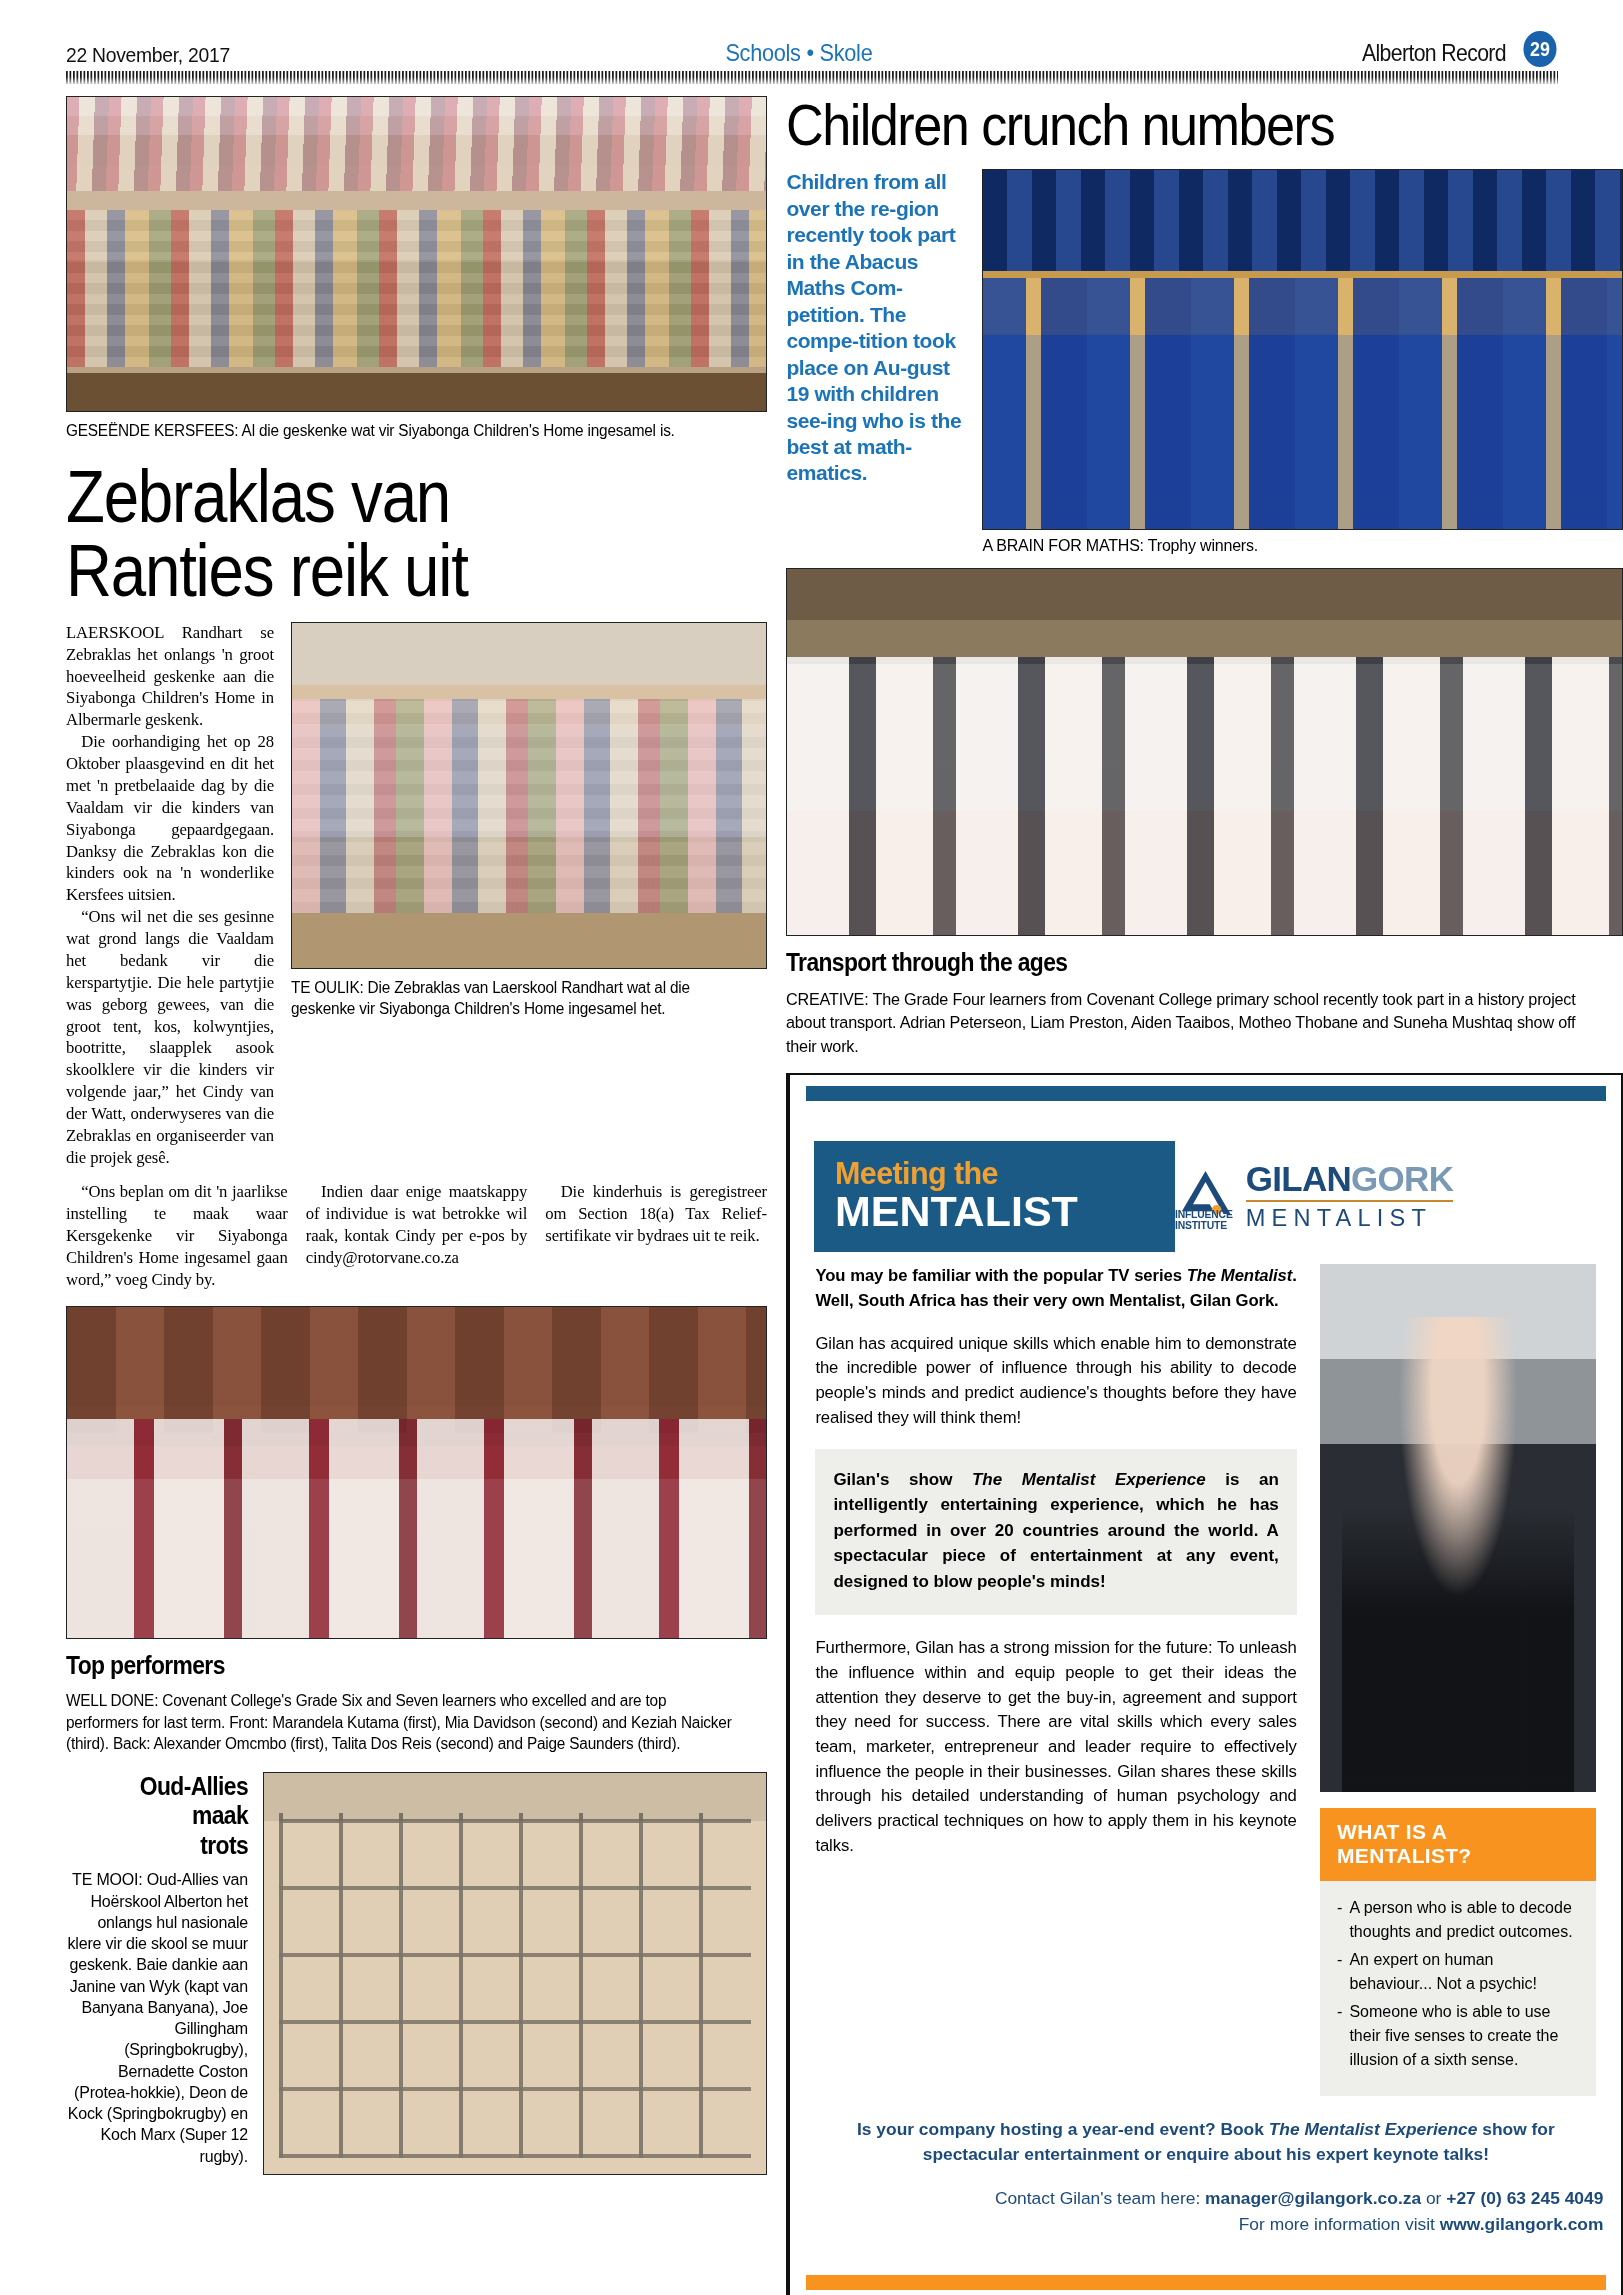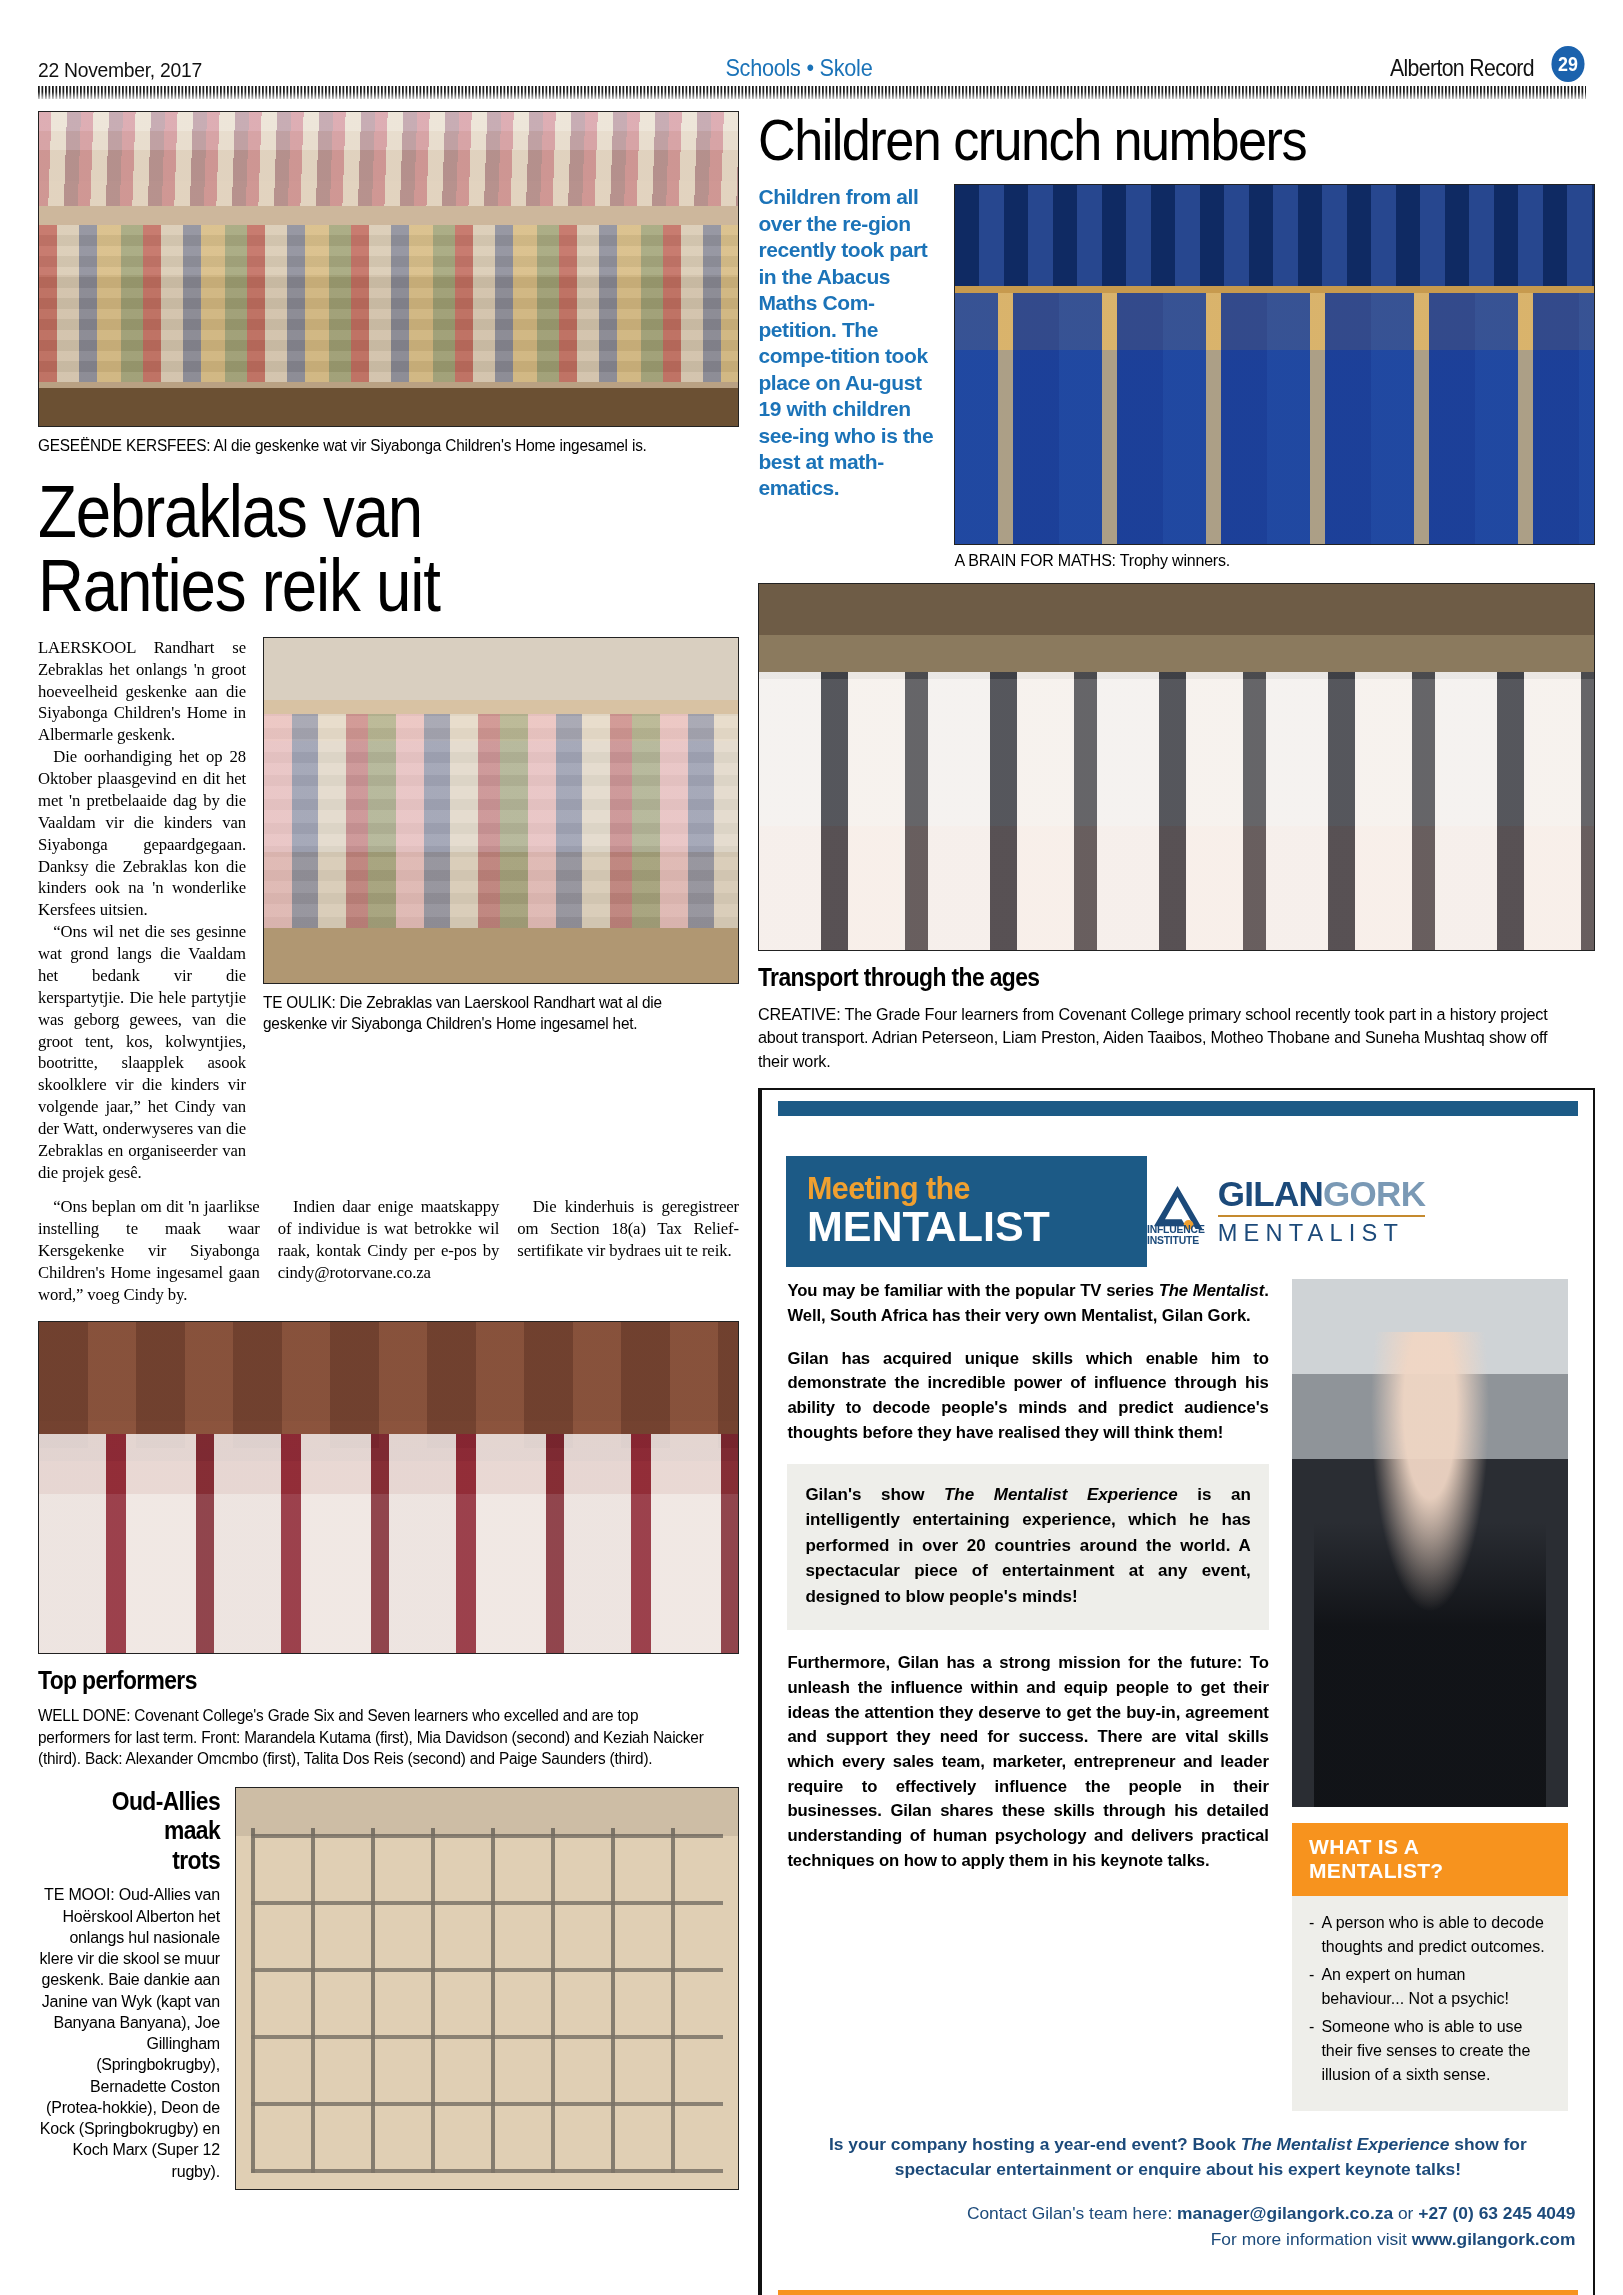--- a/index.html
+++ b/index.html
@@ -5,21 +5,21 @@
   * { box-sizing: border-box; }
   html, body { margin:0; padding:0; }
   body {
     width:1624px; height:2295px;
     background:#ffffff;
     font-family:"Liberation Sans", sans-serif;
     color:#000;
     position:relative;
     overflow:hidden;
   }
-  .page { position:relative; width:1624px; height:1949px; padding:0 38px;margin-top:15px; }
+  .page { position:relative; width:1624px; height:1949px; padding:0 66px; }
 
   
   .masthead { position:relative; height:67px; display:flex; align-items:flex-end; justify-content:space-between; }
   .mh-date { font-size:21px; letter-spacing:-0.3px; color:#111; transform:scaleX(0.92); transform-origin:left bottom;}
   .mh-center { font-size:23.6px; color:#1b73b8; letter-spacing:-0.3px; transform:scaleX(0.92); }
   .mh-right { display:flex; align-items:flex-end; gap:8.3px; }
   .mh-title { font-size:23.6px; color:#111; letter-spacing:-0.7px; transform:scaleX(0.9); }
   .mh-pageno {
     width:36px; height:36px; border-radius:50%;
     background:#1b62ad; color:#fff; font-size:19.4px; font-weight:bold;
@@ -190,21 +190,21 @@
   .logo-inf { font-size:10.4px; font-weight:bold; color:#1c4a7a; line-height:1.05; letter-spacing:-0.2px; position:absolute; bottom:0; left:0; }
   .logo-text .lt1 { font-size:35px; font-weight:bold; letter-spacing:-0.7px; line-height:1; }
   .logo-text .lt1 .a { color:#1c4a7a; }
   .logo-text .lt1 .b { color:#7a99b5; }
   .logo-rule { height:2.1px; background:#c58a2e; margin:4.2px 0 2.8px; }
   .logo-text .lt2 { font-size:23.6px; color:#1c4a7a; letter-spacing:6.2px; }
 
   .ad-body { display:flex; gap:23.6px; padding:0 7px; }
   .ad-col-l { flex:1 1 auto; }
   .ad-col-r { width:276px; flex:0 0 276px; }
-  .ad-p { font-size:16.7px; line-height:1.48; text-align:justify; margin:0 0 18px; letter-spacing:-0.1px;font-weight:bold; }
+  .ad-p { font-size:16.7px; line-height:1.48; text-align:justify; margin:0 0 18px; letter-spacing:-0.1px; }
   .ad-p.bold { font-weight:bold; }
   .ad-quote { background:#eeeeea; padding:18px 18px 21px; font-weight:bold; font-size:17px; line-height:1.5; text-align:justify; margin-bottom:21px; }
   .what-box { margin-top:15.3px; }
   .what-head { background:#f7931e; color:#fff; font-size:21px; font-weight:bold; letter-spacing:0.3px; padding:12.5px 16.7px; }
   .what-body { background:#eeeeea; padding:15.3px 16.7px 19.4px; font-size:16px; line-height:1.5; }
   .what-body .li { display:flex; gap:7px; margin-bottom:4.2px; }
   .ad-cta { color:#1c4a7a; font-weight:bold; font-size:17.4px; line-height:1.45; text-align:center; margin:21px 42px 18px; }
   .ad-contact { color:#1c4a7a; font-size:17.4px; line-height:1.5; text-align:right; margin-bottom:19.4px; }
   .ad-contact b { font-weight:bold; }
   .ad-botbar { height:15.3px; background:#f7931e; margin:0 15.3px 15.3px; }

